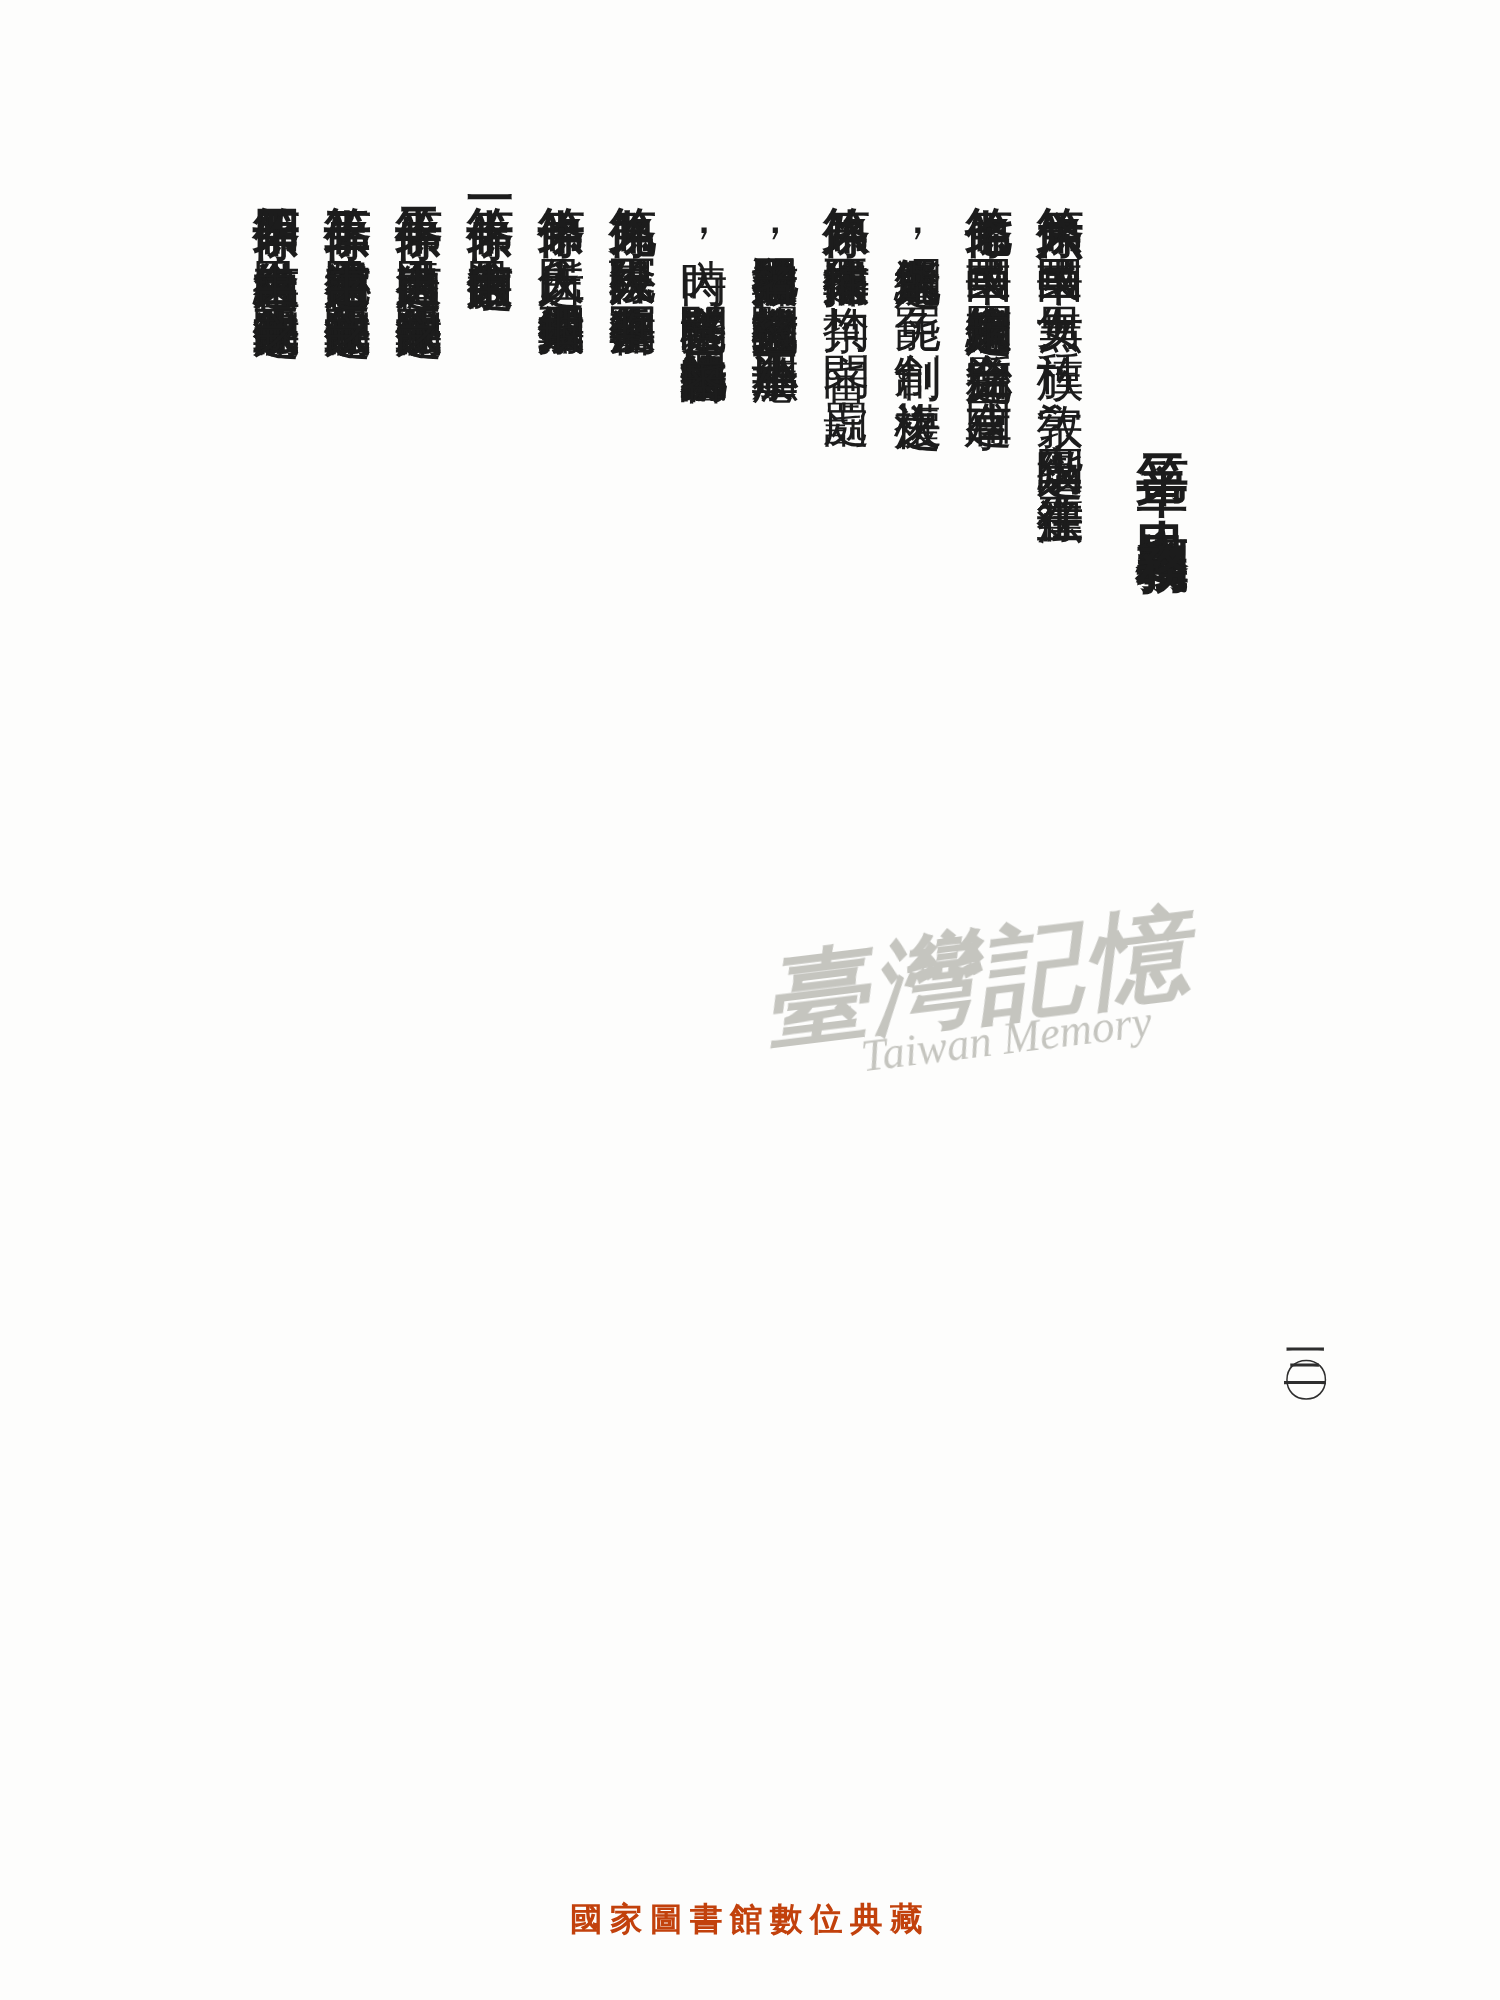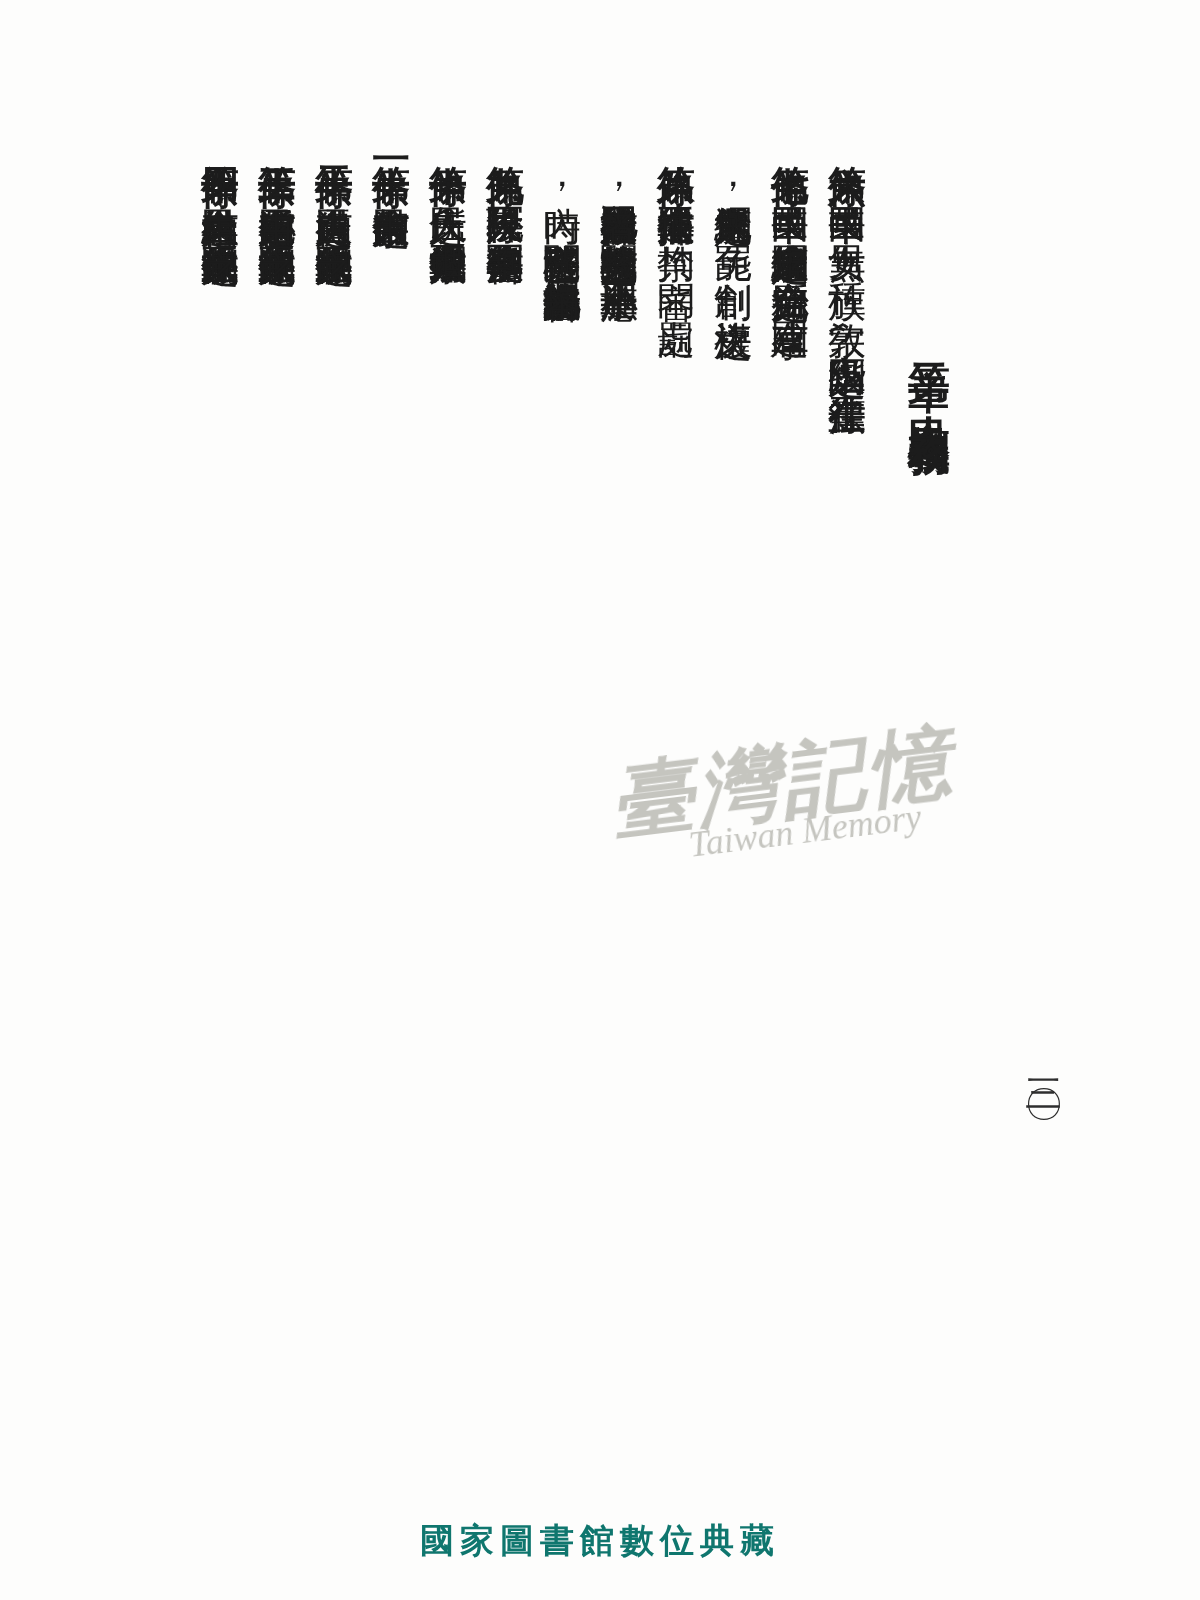--- a/index.html
+++ b/index.html
@@ -45,22 +45,22 @@
     font-size:82px;font-weight:700;font-style:italic;letter-spacing:4px;
     line-height:1;white-space:nowrap;
   }
   .wm-latin{
     font-size:36px;font-style:italic;margin-top:-12px;margin-left:72px;
     white-space:nowrap;
   }
   
   .footer{
     position:absolute;top:1518px;left:50%;transform:translateX(-50%);
-    font-size:34px;letter-spacing:6px;font-weight:700;
-    color:#0f766e;white-space:nowrap;
+    font-size:26px;letter-spacing:6px;font-weight:700;
+    color:#c2410c;white-space:nowrap;
     font-family:Liberation Serif, serif;
   }
 </style>
 </head>
 <body>
 
 <div class="page">
 
   <div class="flow">
 

